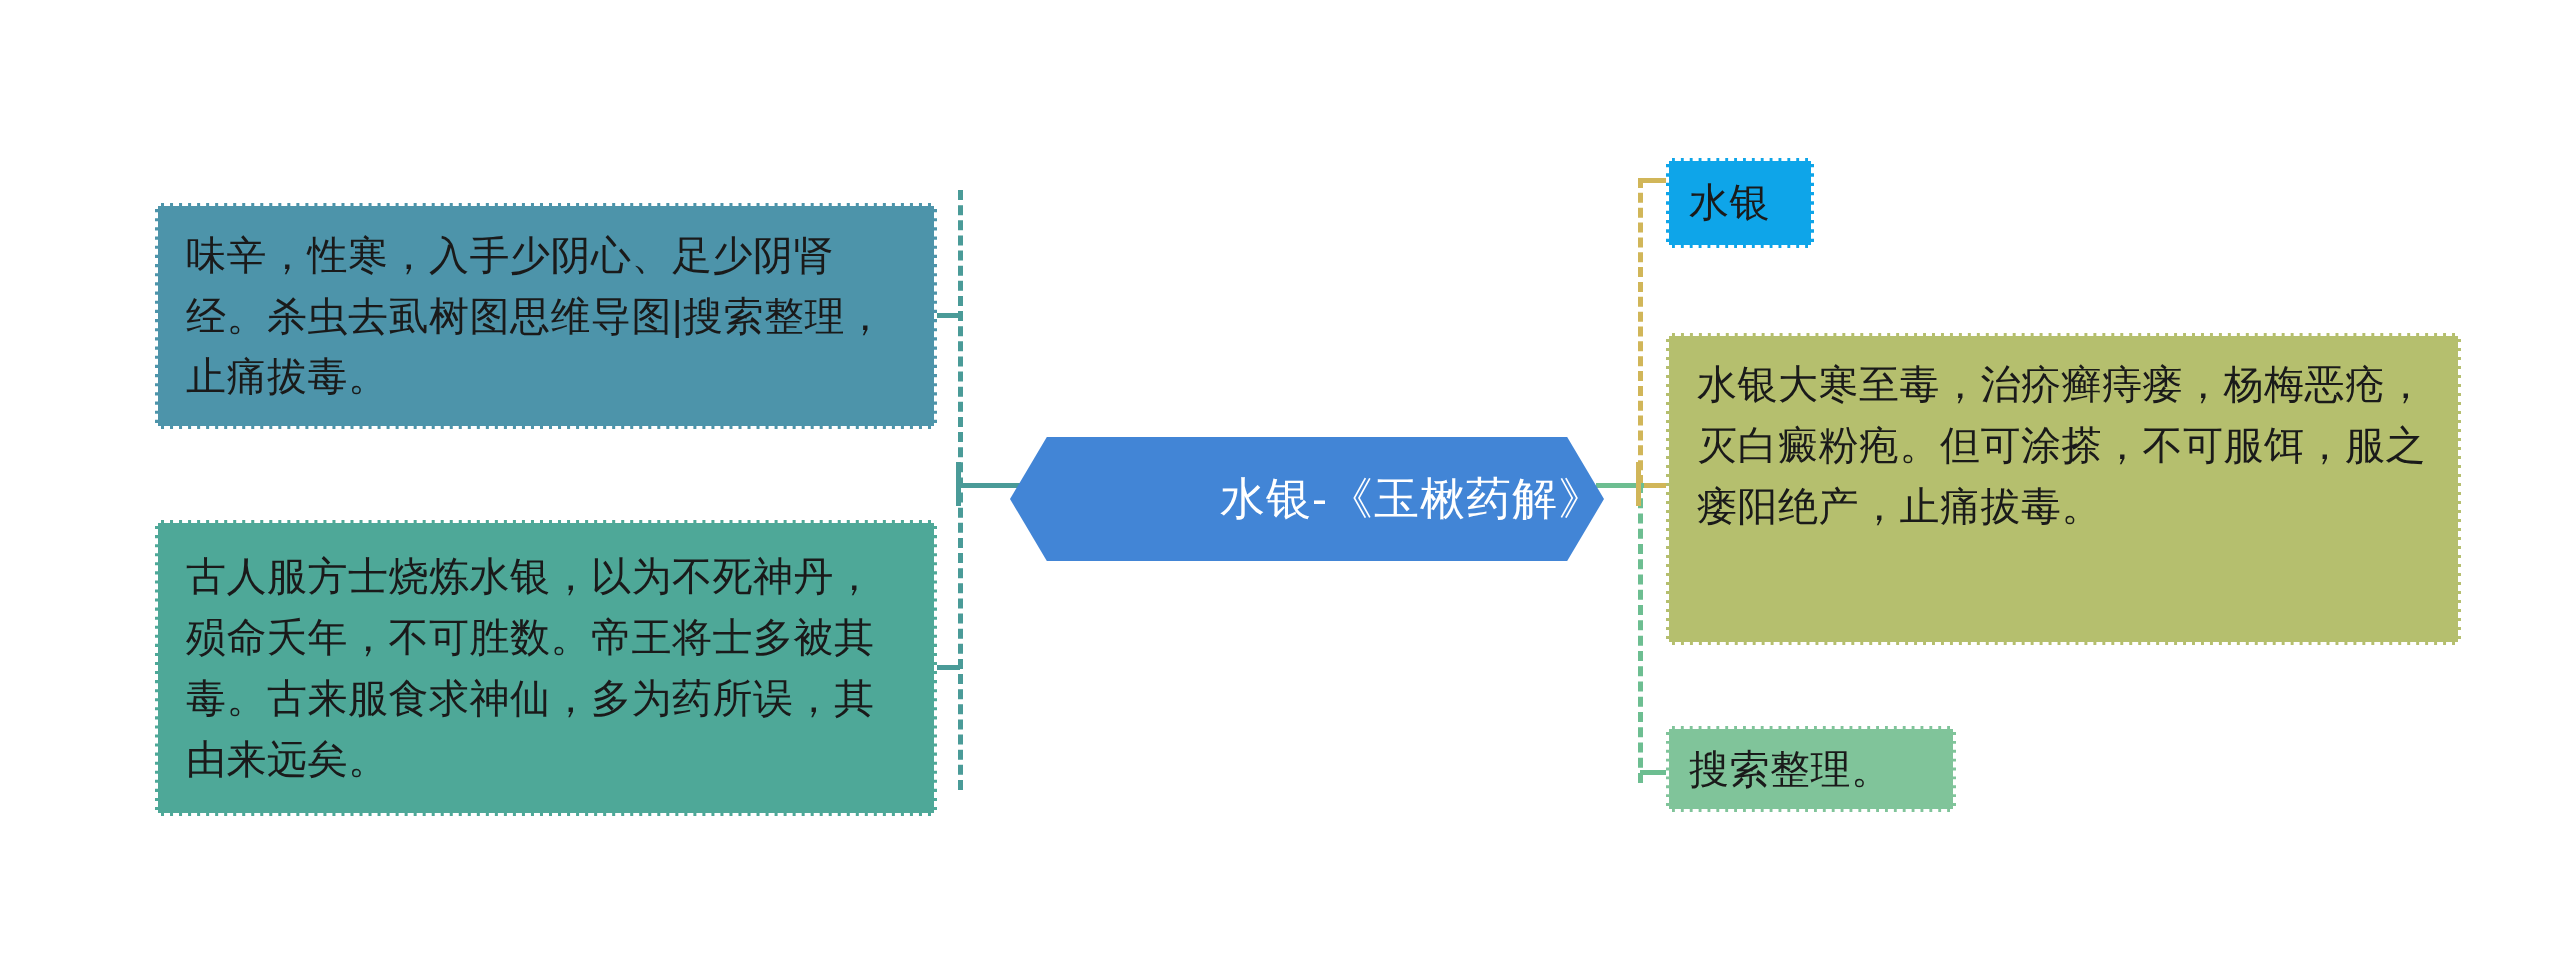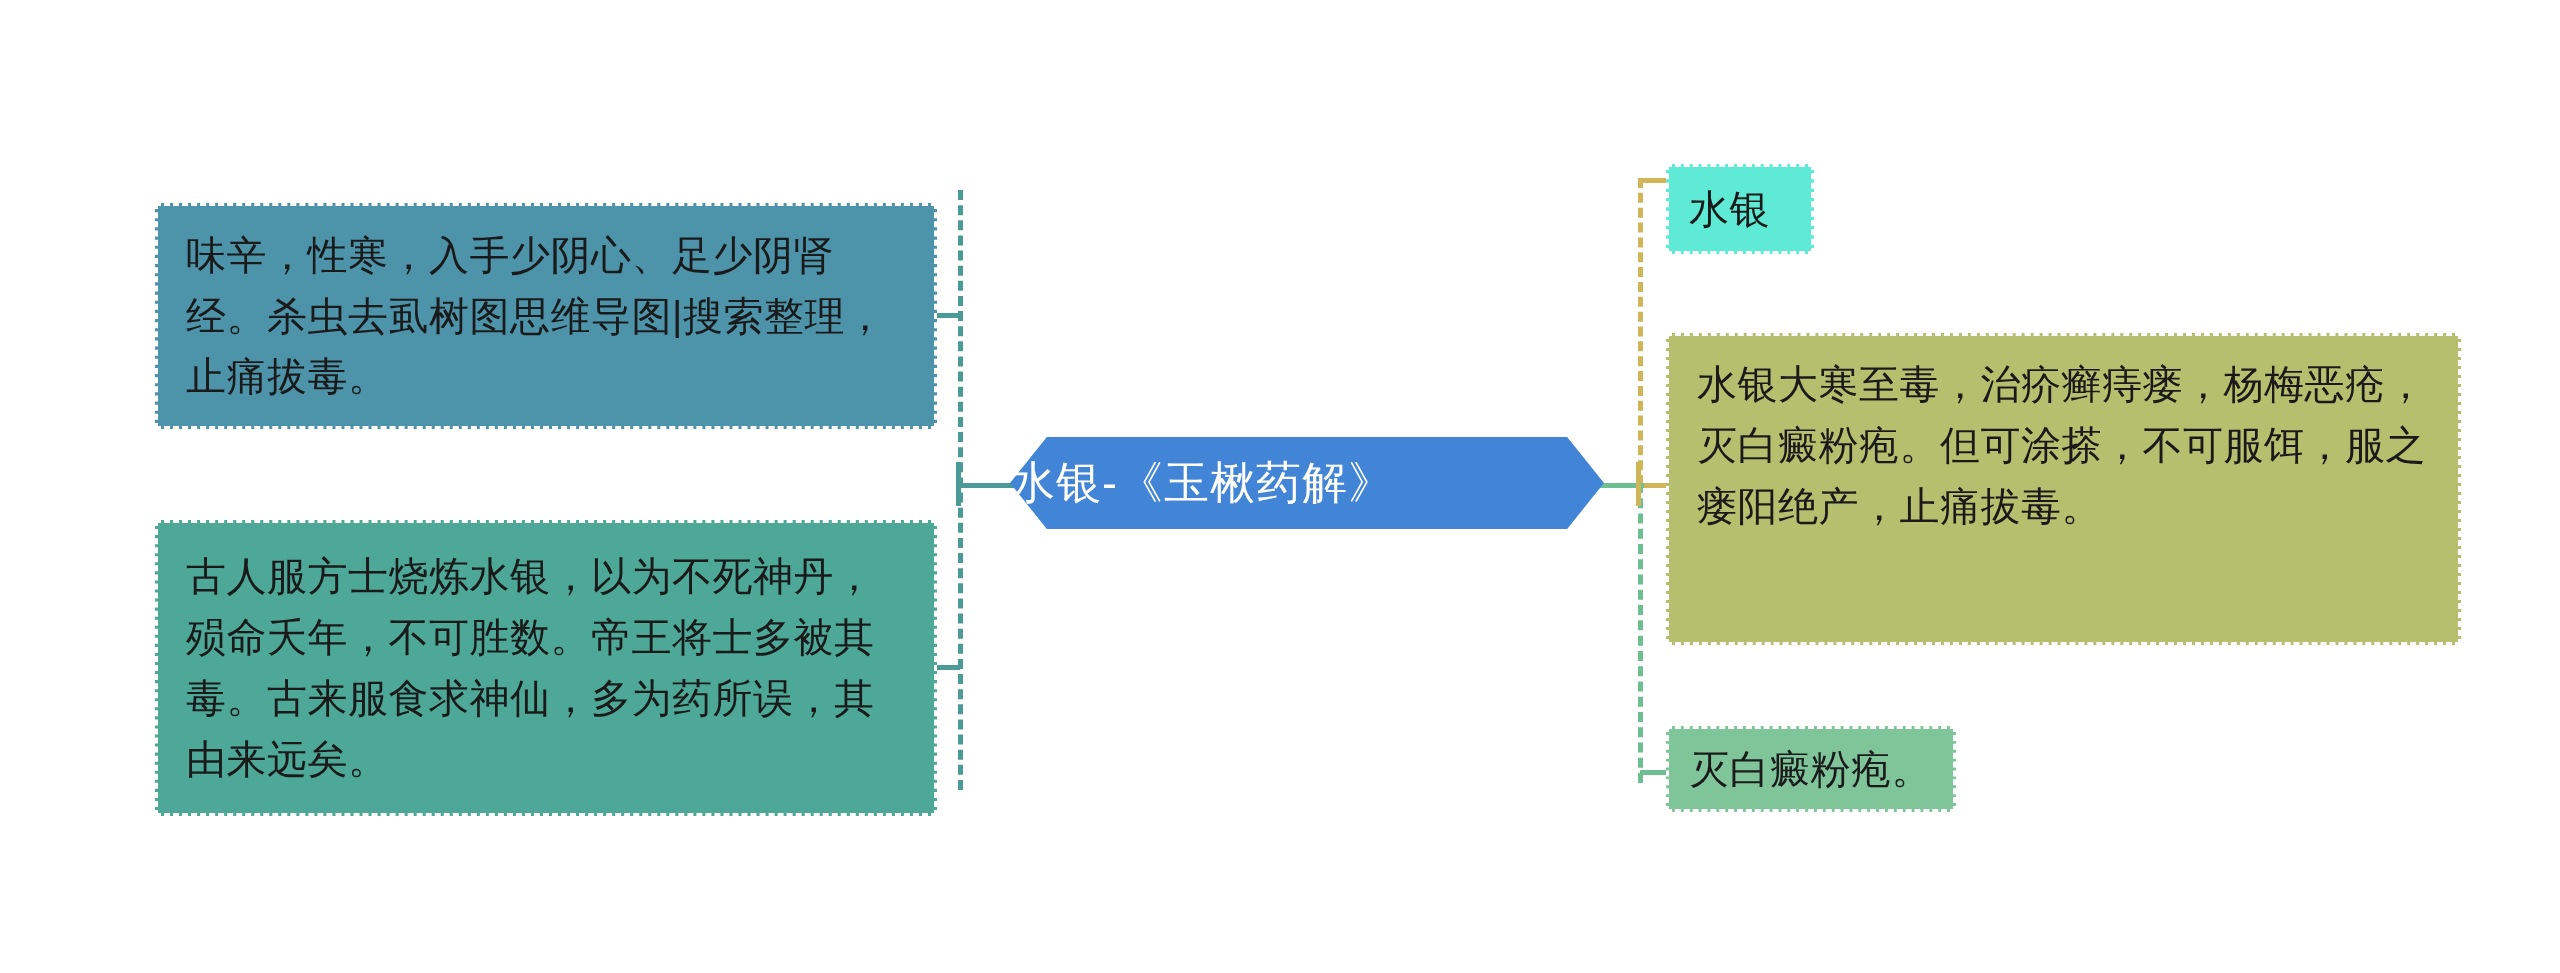--- a/index.html
+++ b/index.html
@@ -36,24 +36,24 @@
     display: block;
     width: 100%;
   }
 
   
   #central-node {
     position: absolute;
     left: 1010px;
     top: 437px;
     width: 594px;
-    height: 92px;
+    height: 124px;
     display: flex;
     align-items: center;
-    justify-content: flex-start;
+    justify-content: flex-end;
   }
   #central-node .hexshape {
     position: absolute;
     inset: 0;
     background: #4285D6;
     clip-path: polygon(6.2% 0%, 93.8% 0%, 100% 50%, 93.8% 100%, 6.2% 100%, 0% 50%);
   }
   #central-node .central-label {
     position: relative;
     color: #ffffff;
@@ -111,34 +111,34 @@
   <div class="node" style="left:155px; top:520px; width:782px; height:296px;
               background:#4EA898; border:3px dashed #ffffff; padding:14px 24px 14px 28px;">
     <span class="node-text">古人服方士烧炼水银，以为不死神丹，殒命夭年，不可胜数。帝王将士多被其毒。古来服食求神仙，多为药所误，其由来远矣。</span>
   </div>
 
   <div class="node" style="left:155px; top:203px; width:782px; height:226px;
               background:#4D94AA; border:3px dashed #ffffff; padding:14px 24px 14px 28px;">
     <span class="node-text">味辛，性寒，入手少阴心、足少阴肾经。杀虫去虱树图思维导图|搜索整理，止痛拔毒。</span>
   </div>
 
-  <div class="node" style="left:1666px; top:164px; width:148px; height:90px;
-              background:#5eead4; border:3px dashed #ffffff; padding:10px 18px 10px 20px;">
+  <div class="node" style="left:1666px; top:158px; width:148px; height:90px;
+              background:#0ea5e9; border:3px dashed #ffffff; padding:10px 18px 10px 20px;font-family:Liberation Serif, serif;">
     <span class="node-text">水银</span>
   </div>
 
   <div class="node" style="left:1666px; top:333px; width:795px; height:312px;
               background:#B5BF6E; border:3px dashed #ffffff; padding:18px 24px 18px 28px;
               align-items:flex-start;">
     <span class="node-text">水银大寒至毒，治疥癣痔瘘，杨梅恶疮，灭白癜粉疱。但可涂搽，不可服饵，服之瘘阳绝产，止痛拔毒。</span>
   </div>
 
   <div class="node" style="left:1666px; top:726px; width:290px; height:86px;
               background:#80C49A; border:3px dashed #ffffff; padding:10px 18px 10px 20px;">
-    <span class="node-text">灭白癜粉疱。</span>
+    <span class="node-text">搜索整理。</span>
   </div>
 
   <div id="central-node">
     <div class="hexshape"></div>
     <span class="central-label">水银-《玉楸药解》</span>
   </div>
 
 </div>
 
 </body></html>

